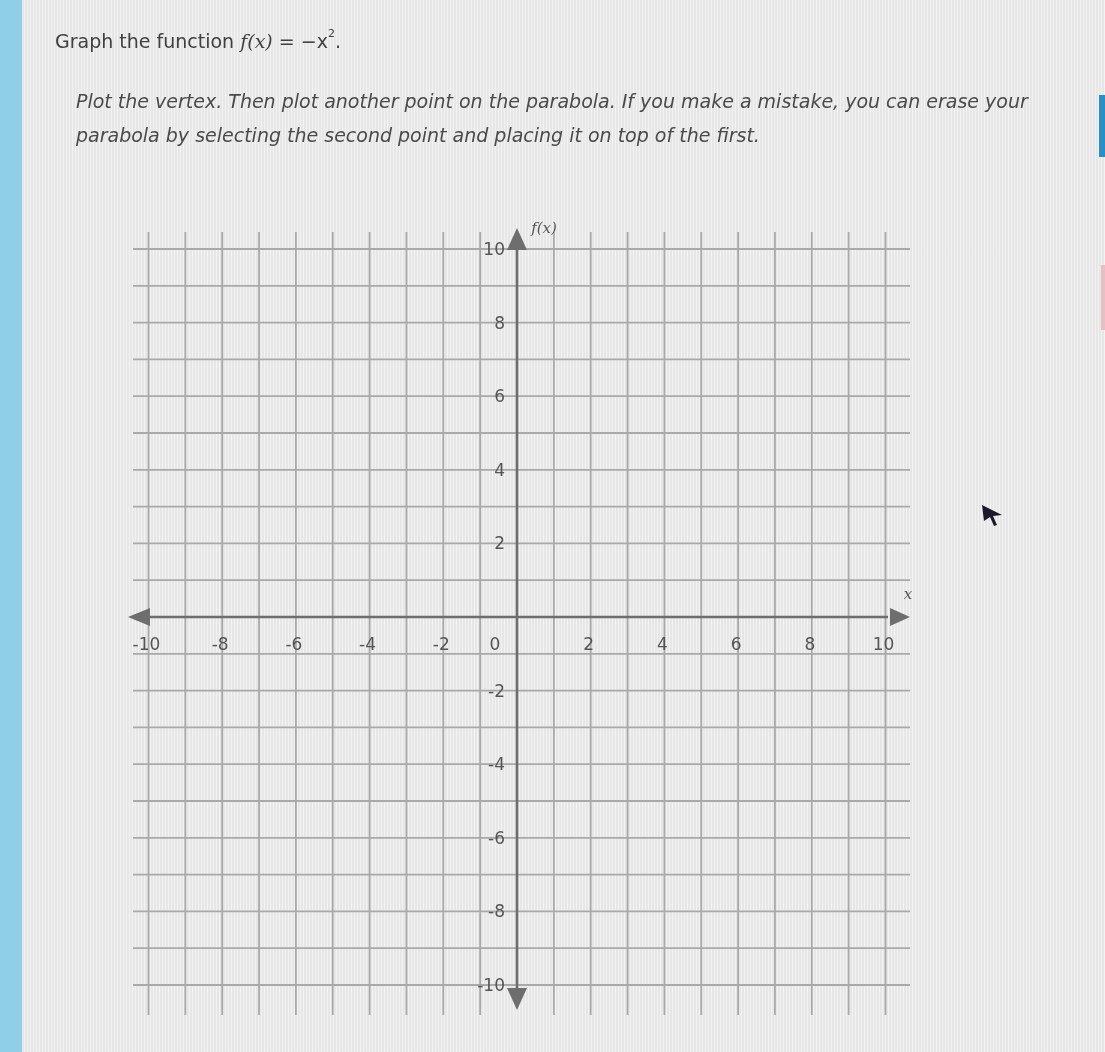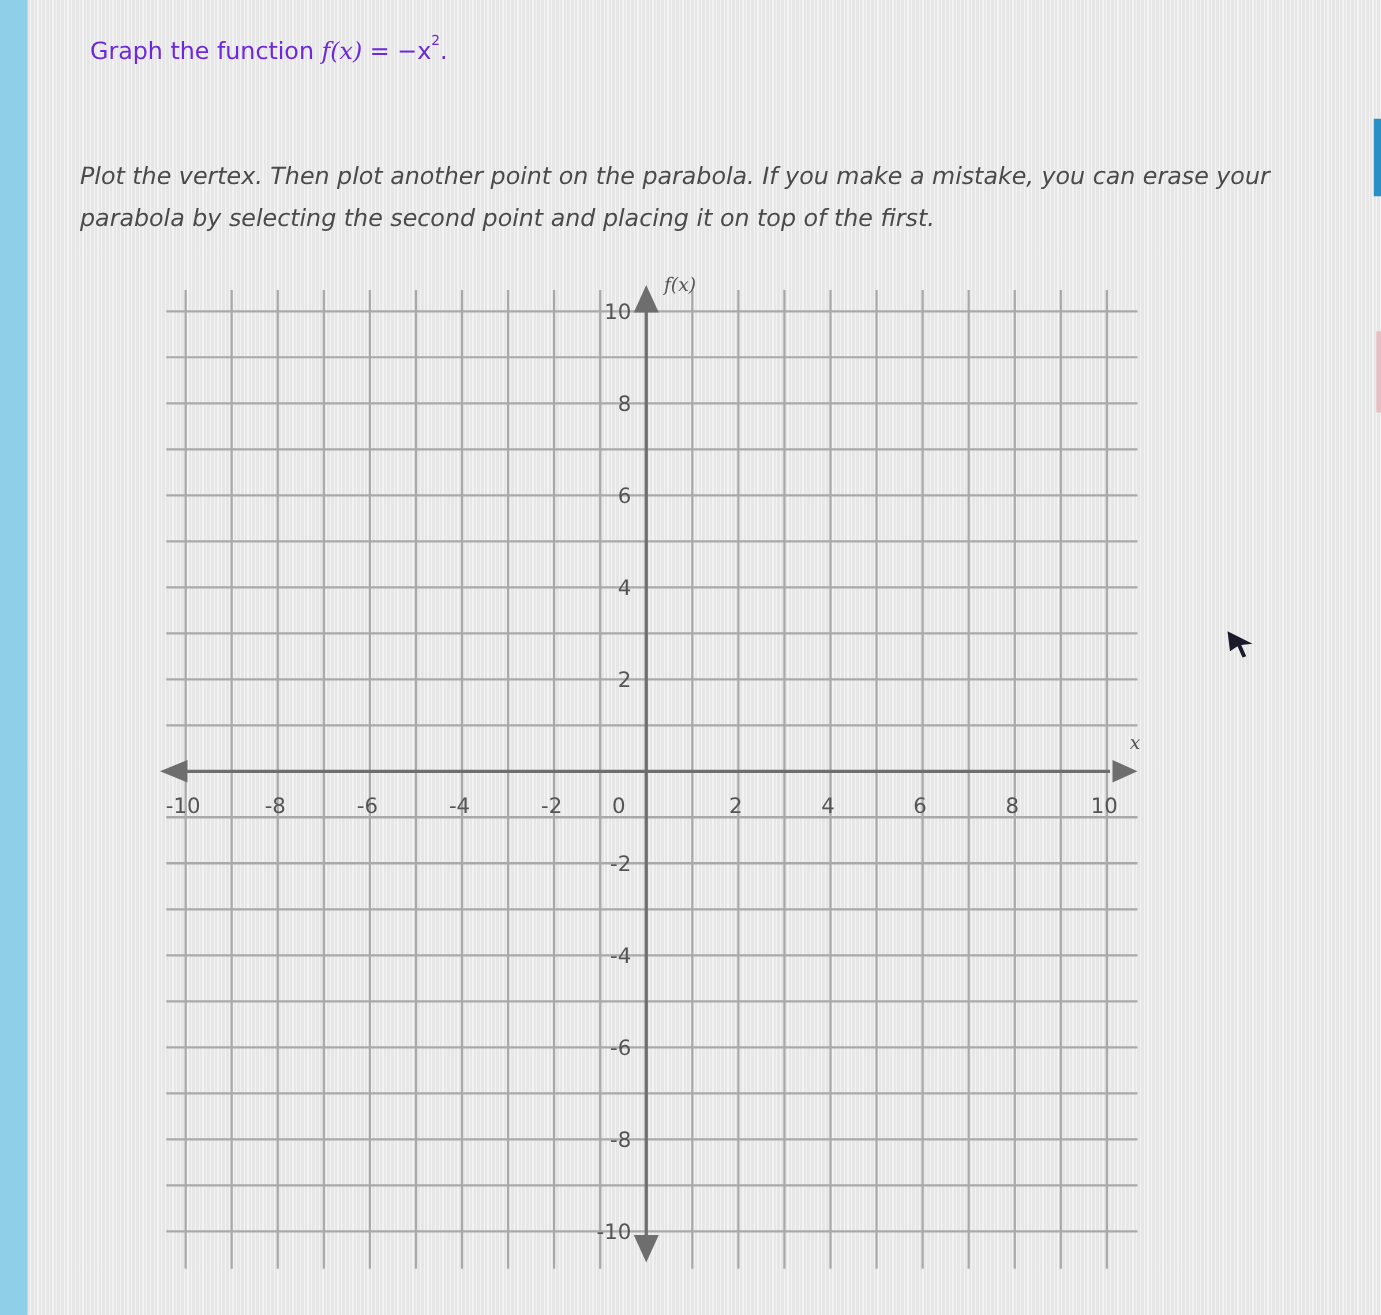--- a/index.html
+++ b/index.html
@@ -7,27 +7,27 @@
     width: 1105px; height: 1052px; overflow: hidden; position: relative;
     background: #ececec;
     background-image: repeating-linear-gradient(90deg, rgba(255,255,255,0.35) 0px, rgba(255,255,255,0.35) 1px, rgba(0,0,0,0.025) 1px, rgba(0,0,0,0.025) 3px);
     font-family: "DejaVu Sans", sans-serif;
     color: #4a4a4a;
   }
   .left-bar { position: absolute; left: 0; top: 0; width: 22px; height: 1052px; background: #8fd0e8; }
   .right-tab-blue { position: absolute; left: 1099px; top: 95px; width: 6px; height: 62px; background: #2a8fc4; }
   .right-tab-pink { position: absolute; left: 1101px; top: 265px; width: 4px; height: 65px; background: #e6c0c4; }
   .title {
-    position: absolute; left: 72px; top: 30px; font-size: 19px; color: #6d28d9; white-space: nowrap;
+    position: absolute; left: 55px; top: 30px; font-size: 19px; color: #404040; white-space: nowrap;
   }
   .title .fx { font-family: "DejaVu Serif", serif; font-style: italic; }
   .title sup { font-size: 11px; position: relative; top: -4px; }
   .instr {
-    position: absolute; left: 64px; top: 84px; width: 1030px;
-    font-size: 19px; font-style: italic; line-height: 34px; color: #4a4a4a; margin-top: 40px;
+    position: absolute; left: 76px; top: 84px; width: 1030px;
+    font-size: 19px; font-style: italic; line-height: 34px; color: #4a4a4a;
   }
   .graph { position: absolute; left: 0; top: 0; }
   .cursor { position: absolute; left: 980px; top: 503px; }
 </style>
 </head>
 <body>
 
 <div class="left-bar"></div>
 <div class="right-tab-blue"></div>
 <div class="right-tab-pink"></div>

